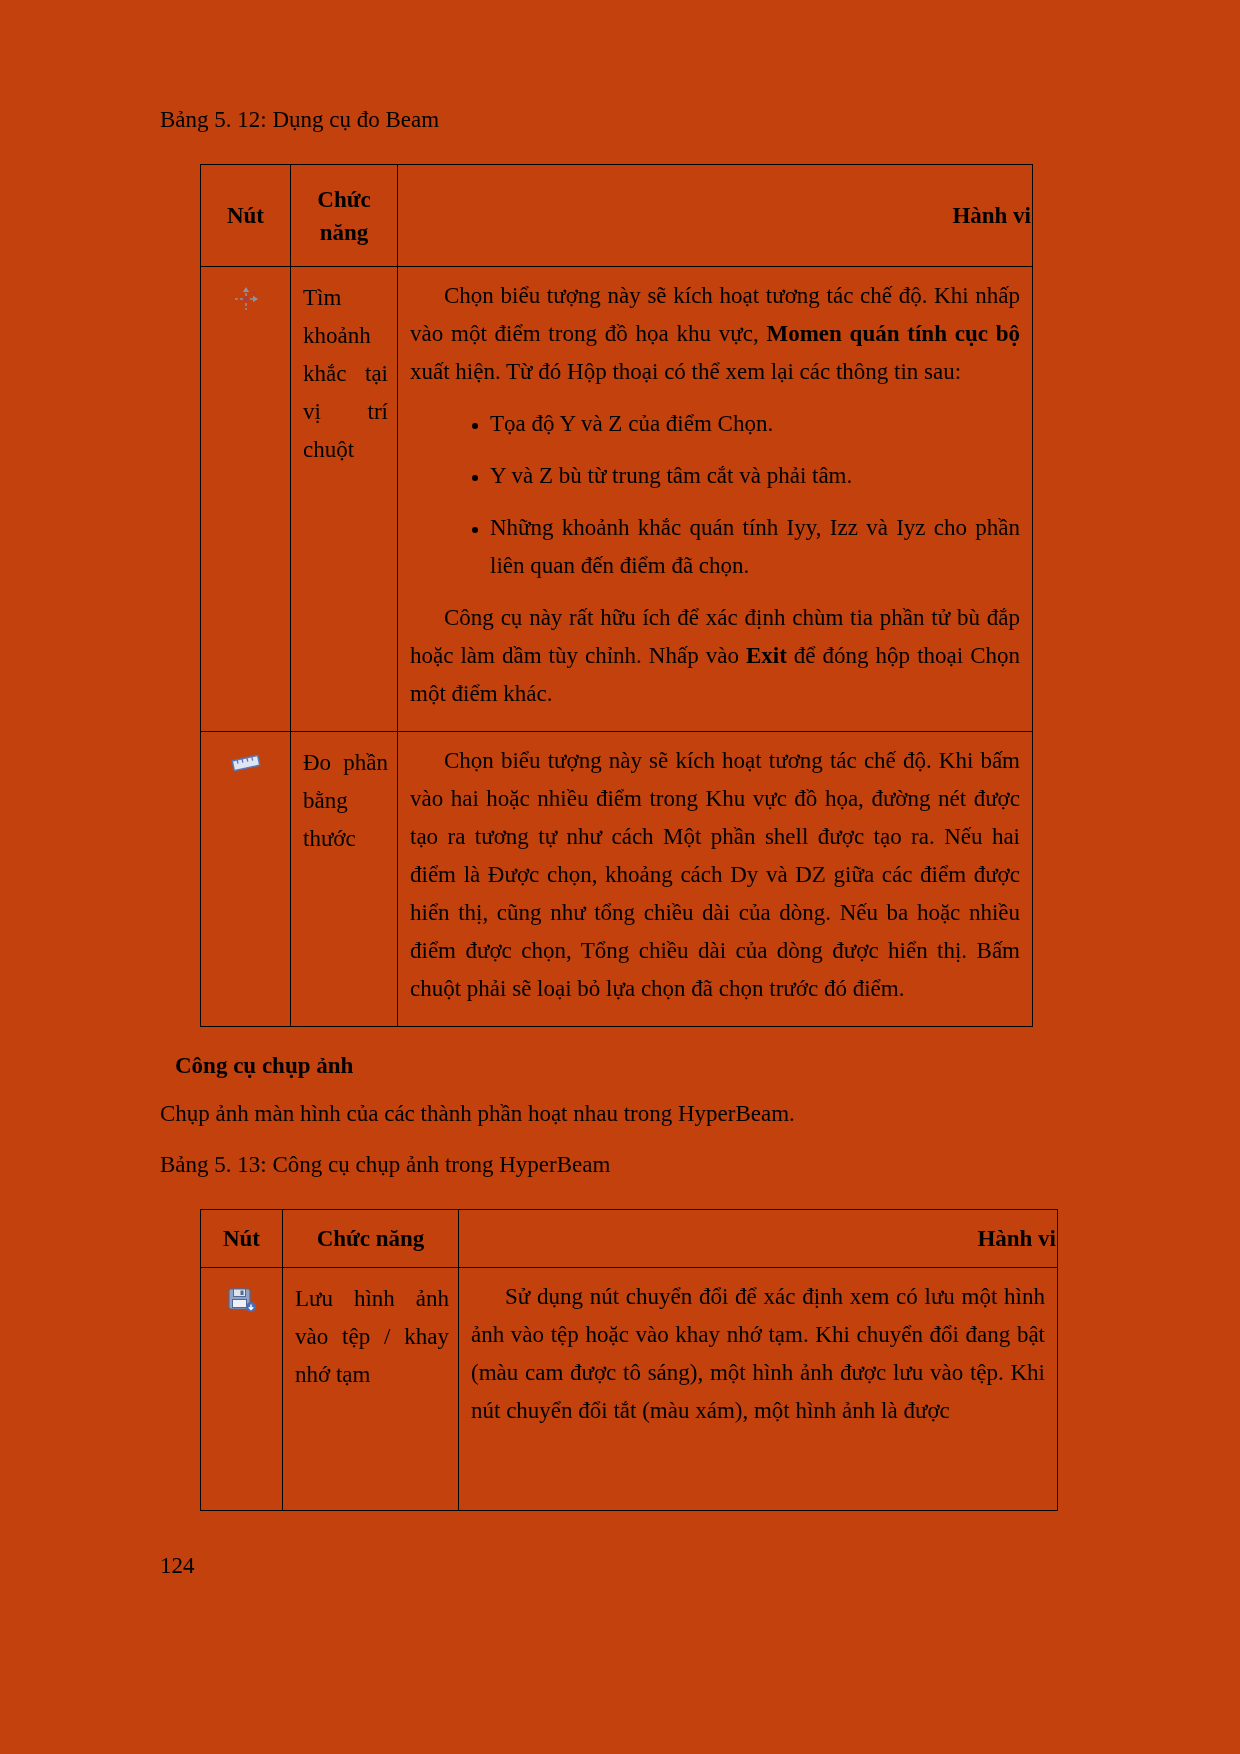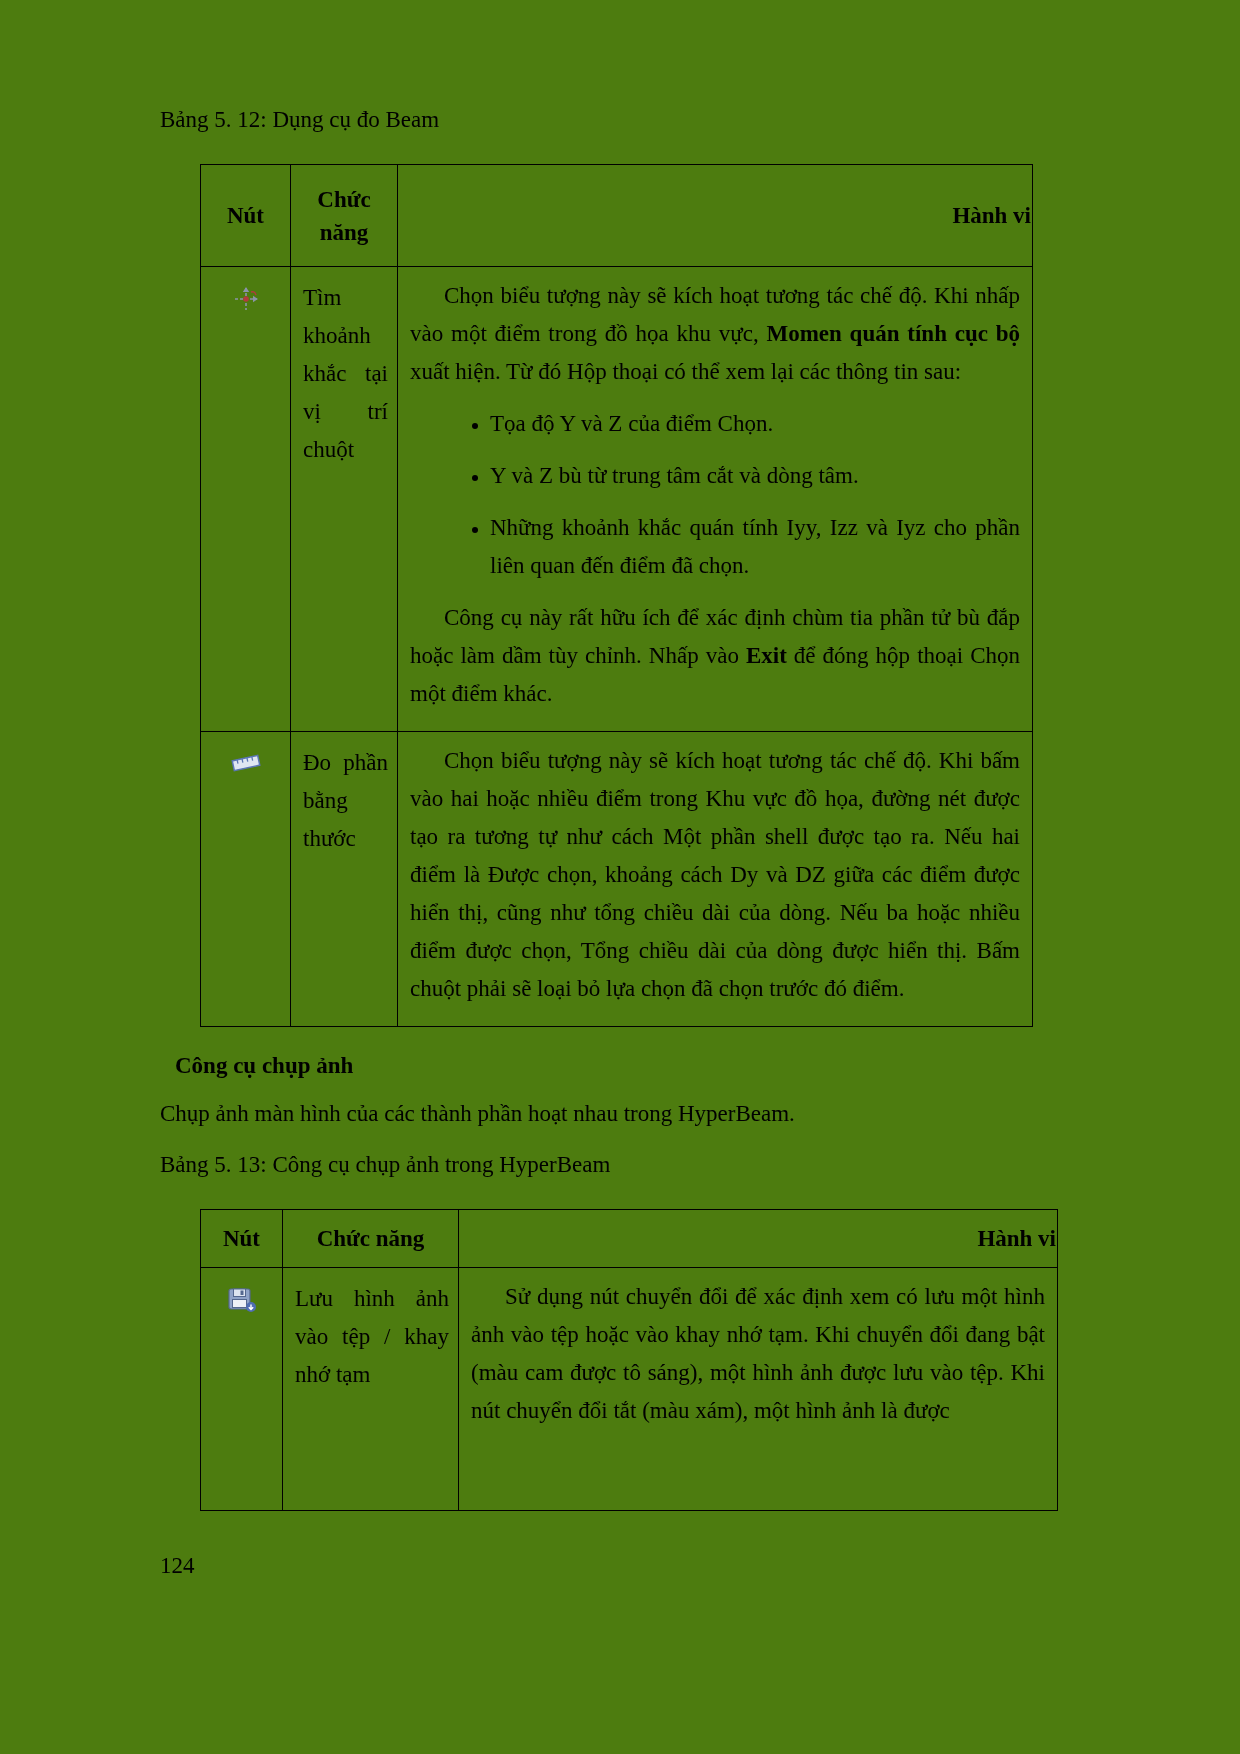--- a/index.html
+++ b/index.html
@@ -7,21 +7,21 @@
     padding: 0;
     background: #ffffff;
   }
   .page {
     position: relative;
     width: 1240px;
     height: 1754px;
     box-sizing: border-box;
     padding: 106px 160px 0 160px;
     overflow: hidden;
-    background: #4d7c0f;
+    background: #c2410c;
     color: #000000;
     font-family: "Liberation Serif", "DejaVu Serif", serif;
     font-size: 23px;
   }
   .caption {
     font-size: 23px;
     line-height: 28px;
     margin: 0 0 22px 0;
   }
   table.doc-table {
@@ -137,21 +137,21 @@
               <circle cx="16" cy="14" r="2.8" fill="#b23b3b"></circle>
               <path d="M21 7 q4 -1 5 3" stroke="#b23b3b" stroke-width="1.4" fill="none"></path>
             </svg>
           </span>
         </td>
         <td class="td-fn">Tìm khoảnh khắc tại vị trí chuột</td>
         <td class="td-bhv">
           <p class="para indent"><span>Chọn biểu tượng này sẽ kích hoạt tương tác chế độ. Khi nhấp vào một điểm trong đồ họa khu vực, </span><b>Momen quán tính cục bộ</b><span> xuất hiện. Từ đó Hộp thoại có thể xem lại các thông tin sau:</span></p>
           <ul class="bullets">
             <li>Tọa độ Y và Z của điểm Chọn.</li>
-            <li>Y và Z bù từ trung tâm cắt và dòng tâm.</li>
+            <li>Y và Z bù từ trung tâm cắt và phải tâm.</li>
             <li>Những khoảnh khắc quán tính Iyy, Izz và Iyz cho phần liên quan đến điểm đã chọn.</li>
           </ul>
           <p class="para indent"><span>Công cụ này rất hữu ích để xác định chùm tia phần tử bù đắp hoặc làm dầm tùy chỉnh. Nhấp vào </span><b>Exit</b><span> để đóng hộp thoại Chọn một điểm khác.</span></p>
         </td>
       </tr>
 
       <tr class="row">
         <td class="td-icon">
           <span class="icon">
             <svg width="32" height="26" viewBox="0 0 32 26" aria-hidden="true">

